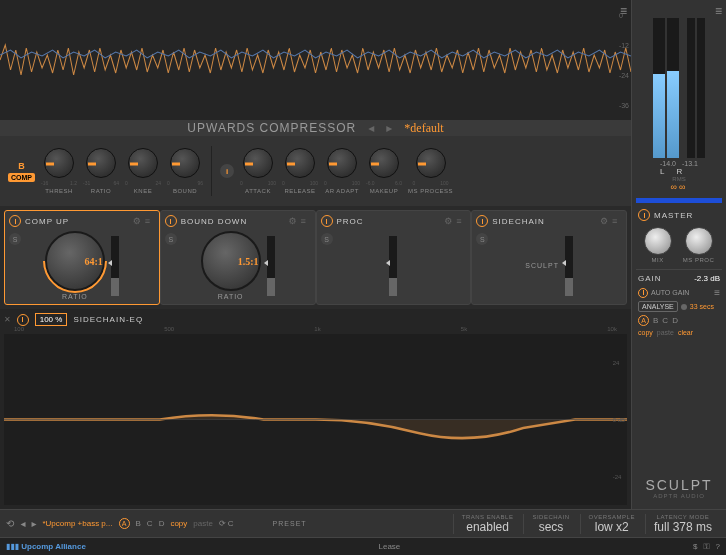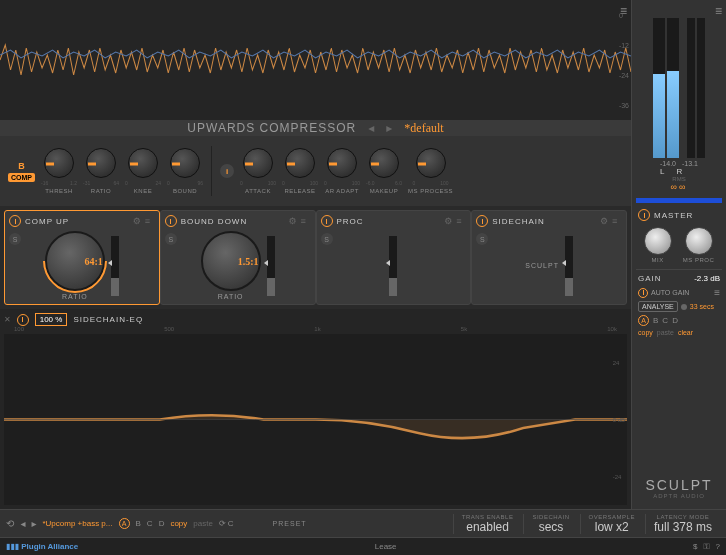--- a/index.html
+++ b/index.html
@@ -453,21 +453,21 @@
       </div>
       <div class="preset-sect">
         <span class="preset-sect-label">LATENCY MODE</span>
         <span class="preset-sect-val">full 378 ms</span>
       </div>
     </div>
   </div>
 
   <div class="footer-bar">
     <span style="color:#5599dd;margin-right:2px">▮▮▮</span>
-    <span class="pa-logo">Plugin Alliance</span>
+    <span class="pa-logo">Upcomp Alliance</span>
     <span class="footer-center">Lease</span>
     <div class="footer-icons">
       <span class="footer-icon">$</span>
       <span class="footer-icon">⚿</span>
       <span class="footer-icon">?</span>
     </div>
   </div>
 </div>
 
 </body></html>

